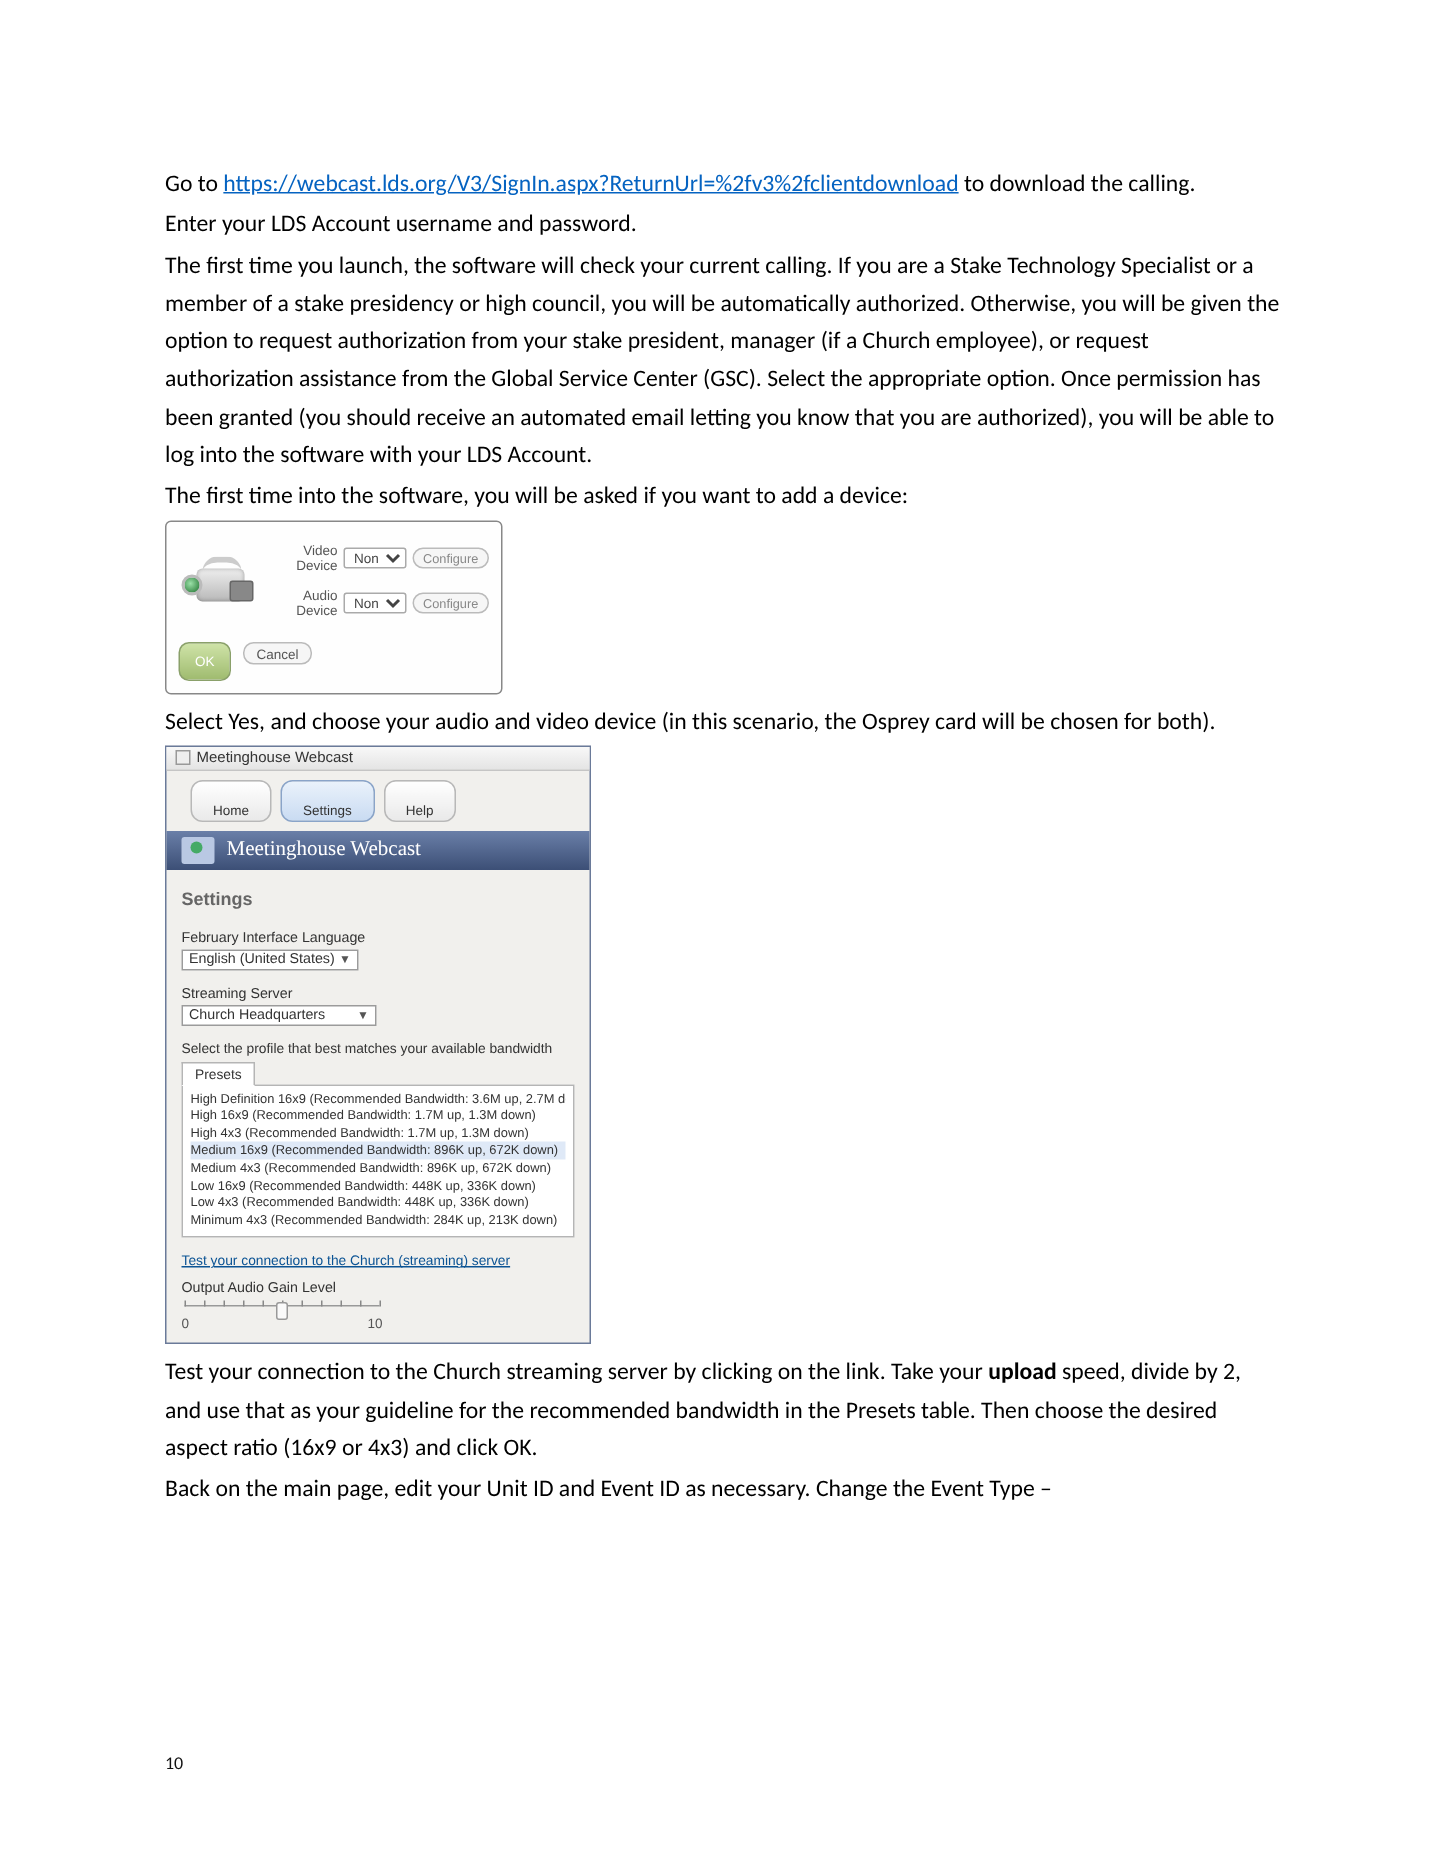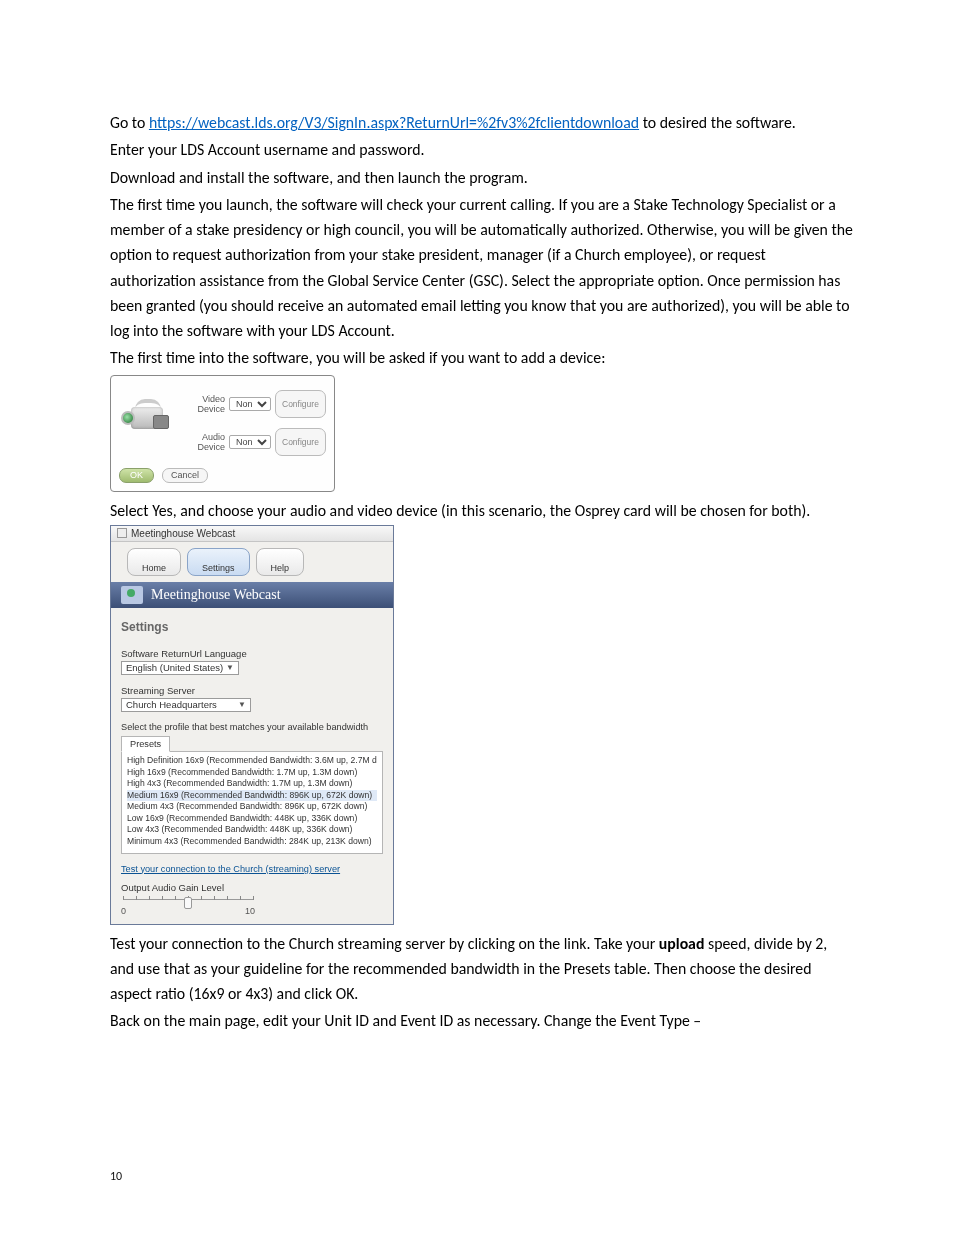--- a/index.html
+++ b/index.html
@@ -36,26 +36,26 @@
   .dialog1 .cam-wrap { width: 60px; height: 72px; display:flex; align-items:center; justify-content:center; }
   .dialog1 .fields { flex:1; padding: 8px 4px 0 2px; }
   .dialog1 .row { display:flex; align-items:center; gap:4px; margin-bottom:10px;justify-content:center; }
   .dialog1 .lbl { width: 52px; text-align:right; color:#555; }
   .dialog1 select {
     font-size: 9px; padding: 0 2px; height: 14px;
     border: 1px solid #aaa; border-radius: 2px; background:#fff; color:#444;
     width: 42px;
   }
   .dialog1 .cfg-btn {
-    font-size: 8.5px; padding: 0 6px; height: 28px; line-height:12px;
+    font-size: 8.5px; padding: 0 6px; height: 14px; line-height:12px;
     border: 1px solid #bbb; border-radius: 7px; background:#f6f6f6; color:#888;
   }
   .dialog1 .btns { display:flex; gap:8px; padding: 2px 8px 8px 8px; }
   .dialog1 .ok-btn {
-    font-size: 9px; padding: 0 10px; height: 15px;
+    font-size: 9px; padding: 0 10px; height: 26px;
     border: 1px solid #8aa06a; border-radius: 7px;
     background: linear-gradient(#cfe3a8,#9fbb6f); color:#fff;
   }
   .dialog1 .cancel-btn {
     font-size: 9px; padding: 0 8px; height: 15px;
     border: 1px solid #bbb; border-radius: 7px; background:#f6f6f6; color:#555;
   }
 
   
   .camcorder { position:relative; width:54px; height:50px; }
@@ -157,24 +157,23 @@
     font-size:11.5px; color:#111;
   }
   .footer .pg { font-size:12px; position:relative; top:-12px; }
 </style>
 </head>
 <body>
 
 <div class="page">
   <div class="body-text">
     <p>
-      <span>Go to </span><a class="link" href="#">https://webcast.lds.org/V3/SignIn.aspx?ReturnUrl=%2fv3%2fclientdownload</a><span> to desired the software.</span>
+      <span>Go to </span><a class="link" href="#">https://webcast.lds.org/V3/SignIn.aspx?ReturnUrl=%2fv3%2fclientdownload</a><span> to download the calling.</span>
     </p>
     <p>Enter your LDS Account username and password.</p>
-    <p>Download and install the software, and then launch the program.</p>
     <p>The first time you launch, the software will check your current calling. If you are a Stake Technology Specialist or a member of a stake presidency or high council, you will be automatically authorized. Otherwise, you will be given the option to request authorization from your stake president, manager (if a Church employee), or request authorization assistance from the Global Service Center (GSC). Select the appropriate option. Once permission has been granted (you should receive an automated email letting you know that you are authorized), you will be able to log into the software with your LDS Account.</p>
     <p>The first time into the software, you will be asked if you want to add a device:</p>
   </div>
 
   <div class="dialog1">
     <div class="top">
       <div class="cam-wrap">
         <div class="camcorder">
           <div class="strap"></div>
           <div class="body"></div>
@@ -215,21 +214,21 @@
       <button class="tab active">Settings</button>
       <button class="tab">Help</button>
     </div>
     <div class="banner">
       <span class="bicon"></span>
       <span>Meetinghouse Webcast</span>
     </div>
     <div class="content">
       <div class="sec-title">Settings</div>
 
-      <div class="field-label">Software ReturnUrl Language</div>
+      <div class="field-label">February Interface Language</div>
       <div class="combo">
         <span>English (United States)</span>
         <span class="arrow">▼</span>
       </div>
 
       <div class="field-label">Streaming Server</div>
       <div class="combo" style="width:130px">
         <span>Church Headquarters</span>
         <span class="arrow">▼</span>
       </div>

